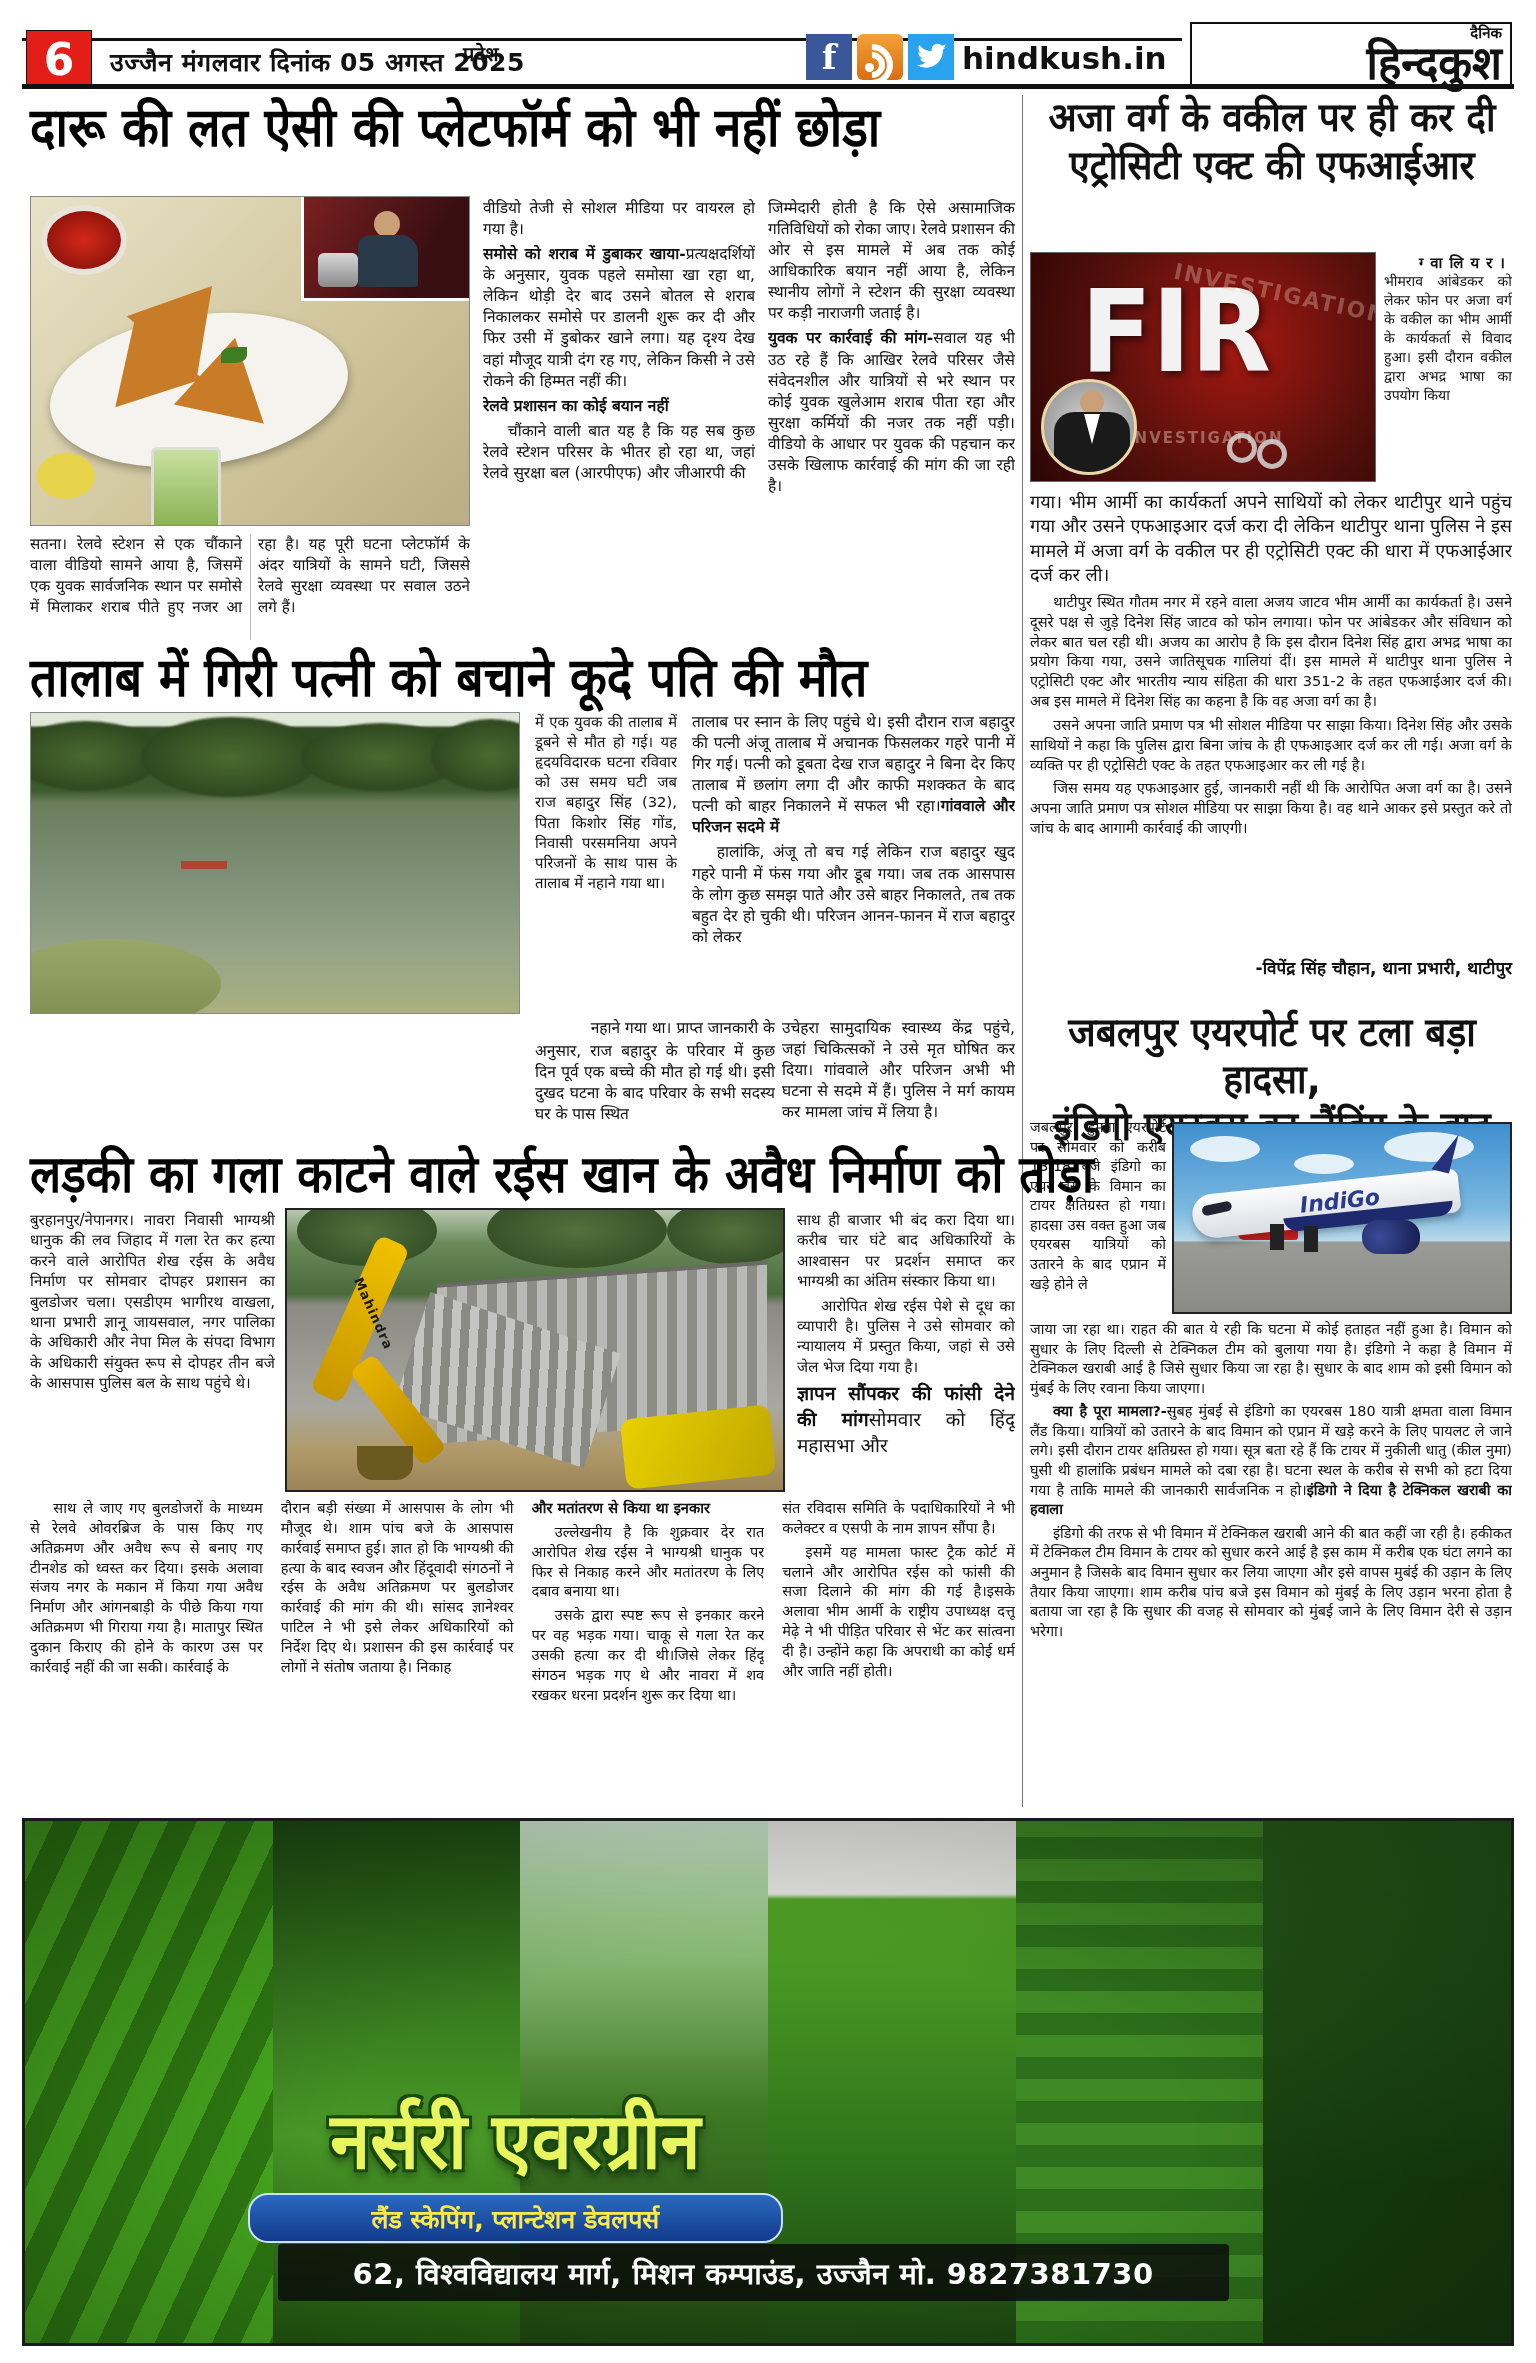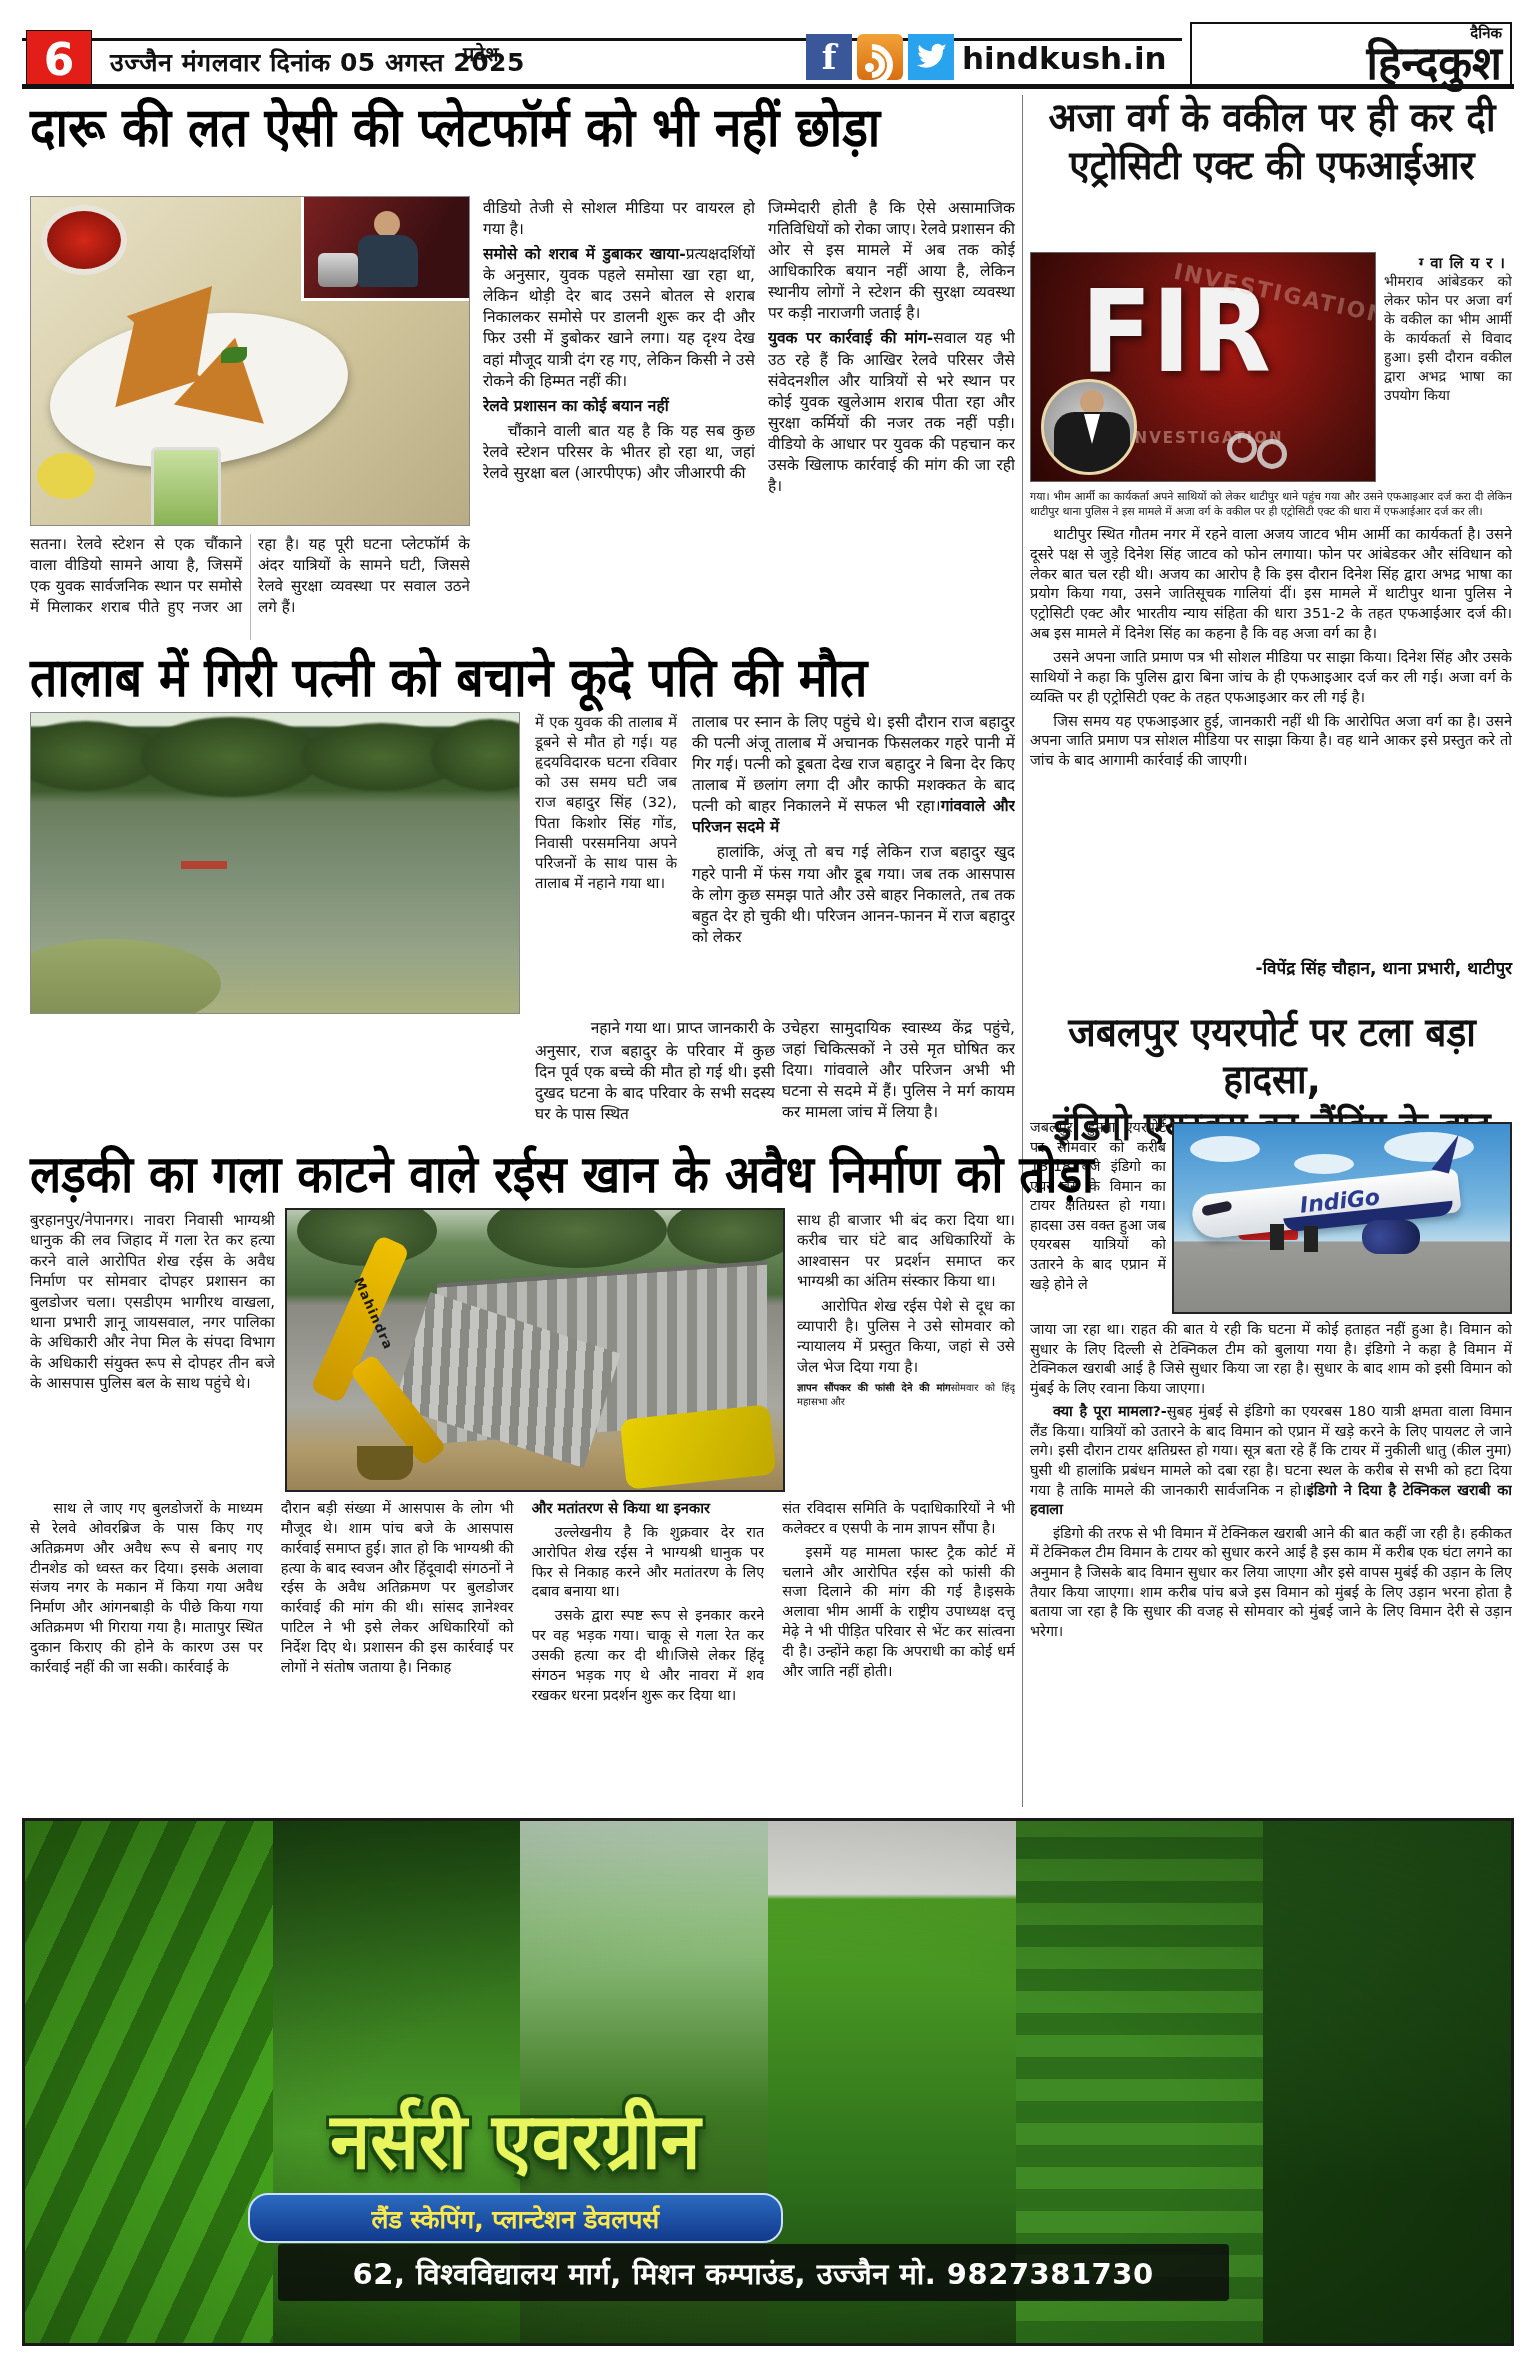--- a/index.html
+++ b/index.html
@@ -192,21 +192,21 @@
     <span class="cuff c1"></span>
     <span class="cuff c2"></span>
   </div>
 
   <div class="abs txtblock" style="left:1384px;top:252px;width:128px;height:234px;">
     <div class="dateline-sp" style="font-size:15px;">ग्वालियर।</div>
     <p class="body" style="font-size:14px;">भीमराव आंबेडकर को लेकर फोन पर अजा वर्ग के वकील का भीम आर्मी के कार्यकर्ता से विवाद हुआ। इसी दौरान वकील द्वारा अभद्र भाषा का उपयोग किया</p>
   </div>
 
   <div class="abs txtblock" style="left:1030px;top:490px;width:482px;height:466px;">
-    <p class="body" style="font-size:11px;">गया। भीम आर्मी का कार्यकर्ता अपने साथियों को लेकर थाटीपुर थाने पहुंच गया और उसने एफआइआर दर्ज करा दी लेकिन थाटीपुर थाना पुलिस ने इस मामले में अजा वर्ग के वकील पर ही एट्रोसिटी एक्ट की धारा में एफआईआर दर्ज कर ली।</p>
+    <p class="body" style="font-size:18px;">गया। भीम आर्मी का कार्यकर्ता अपने साथियों को लेकर थाटीपुर थाने पहुंच गया और उसने एफआइआर दर्ज करा दी लेकिन थाटीपुर थाना पुलिस ने इस मामले में अजा वर्ग के वकील पर ही एट्रोसिटी एक्ट की धारा में एफआईआर दर्ज कर ली।</p>
     <p class="body ind" style="font-size:14.6px;">थाटीपुर स्थित गौतम नगर में रहने वाला अजय जाटव भीम आर्मी का कार्यकर्ता है। उसने दूसरे पक्ष से जुड़े दिनेश सिंह जाटव को फोन लगाया। फोन पर आंबेडकर और संविधान को लेकर बात चल रही थी। अजय का आरोप है कि इस दौरान दिनेश सिंह द्वारा अभद्र भाषा का प्रयोग किया गया, उसने जातिसूचक गालियां दीं। इस मामले में थाटीपुर थाना पुलिस ने एट्रोसिटी एक्ट और भारतीय न्याय संहिता की धारा 351-2 के तहत एफआईआर दर्ज की। अब इस मामले में दिनेश सिंह का कहना है कि वह अजा वर्ग का है।</p>
     <p class="body ind" style="font-size:14.6px;">उसने अपना जाति प्रमाण पत्र भी सोशल मीडिया पर साझा किया। दिनेश सिंह और उसके साथियों ने कहा कि पुलिस द्वारा बिना जांच के ही एफआइआर दर्ज कर ली गई। अजा वर्ग के व्यक्ति पर ही एट्रोसिटी एक्ट के तहत एफआइआर कर ली गई है।</p>
     <p class="body ind" style="font-size:14.6px;">जिस समय यह एफआइआर हुई, जानकारी नहीं थी कि आरोपित अजा वर्ग का है। उसने अपना जाति प्रमाण पत्र सोशल मीडिया पर साझा किया है। वह थाने आकर इसे प्रस्तुत करे तो जांच के बाद आगामी कार्रवाई की जाएगी।</p>
   </div>
   <div class="abs" style="left:1030px;top:956px;width:482px;text-align:right;font-weight:bold;font-size:17px;">-विपेंद्र सिंह चौहान, थाना प्रभारी, थाटीपुर</div>
 
   <div class="abs headline" style="left:30px;top:650px;width:990px;font-size:48px;">तालाब में गिरी पत्नी को बचाने कूदे पति की मौत</div>
 
   <div class="abs s2-photo">
     <span class="treeblob" style="left:-20px;top:8px;width:150px;height:70px;"></span>
@@ -282,21 +282,21 @@
     <span class="boom"></span>
     <span class="boom2"></span>
     <span class="mahindra-txt">Mahindra</span>
     <span class="bucket"></span>
     <span class="tarp"></span>
   </div>
 
   <div class="abs txtblock" style="left:797px;top:1210px;width:218px;height:280px;">
     <p class="body" style="font-size:15px;">साथ ही बाजार भी बंद करा दिया था। करीब चार घंटे बाद अधिकारियों के आश्वासन पर प्रदर्शन समाप्त कर भाग्यश्री का अंतिम संस्कार किया था।</p>
     <p class="body ind" style="font-size:15px;">आरोपित शेख रईस पेशे से दूध का व्यापारी है। पुलिस ने उसे सोमवार को न्यायालय में प्रस्तुत किया, जहां से उसे जेल भेज दिया गया है।</p>
-    <p class="body" style="font-size:10px;"><b class="subhead">ज्ञापन सौंपकर की फांसी देने की मांग</b><span>सोमवार को हिंदू महासभा और</span></p>
+    <p class="body" style="font-size:19px;"><b class="subhead">ज्ञापन सौंपकर की फांसी देने की मांग</b><span>सोमवार को हिंदू महासभा और</span></p>
   </div>
 
   <div class="abs" style="left:30px;top:1498px;width:985px;height:310px;display:grid;grid-template-columns:1fr 1fr 1fr 1fr;column-gap:18px;">
     <div class="txtblock">
       <p class="body ind" style="font-size:14.6px;">साथ ले जाए गए बुलडोजरों के माध्यम से रेलवे ओवरब्रिज के पास किए गए अतिक्रमण और अवैध रूप से बनाए गए टीनशेड को ध्वस्त कर दिया। इसके अलावा संजय नगर के मकान में किया गया अवैध निर्माण और आंगनबाड़ी के पीछे किया गया अतिक्रमण भी गिराया गया है। मातापुर स्थित दुकान किराए की होने के कारण उस पर कार्रवाई नहीं की जा सकी। कार्रवाई के</p>
     </div>
     <div class="txtblock">
       <p class="body" style="font-size:14.6px;">दौरान बड़ी संख्या में आसपास के लोग भी मौजूद थे। शाम पांच बजे के आसपास कार्रवाई समाप्त हुई। ज्ञात हो कि भाग्यश्री की हत्या के बाद स्वजन और हिंदूवादी संगठनों ने रईस के अवैध अतिक्रमण पर बुलडोजर कार्रवाई की मांग की थी। सांसद ज्ञानेश्वर पाटिल ने भी इसे लेकर अधिकारियों को निर्देश दिए थे। प्रशासन की इस कार्रवाई पर लोगों ने संतोष जताया है। निकाह</p>
     </div>
     <div class="txtblock">

